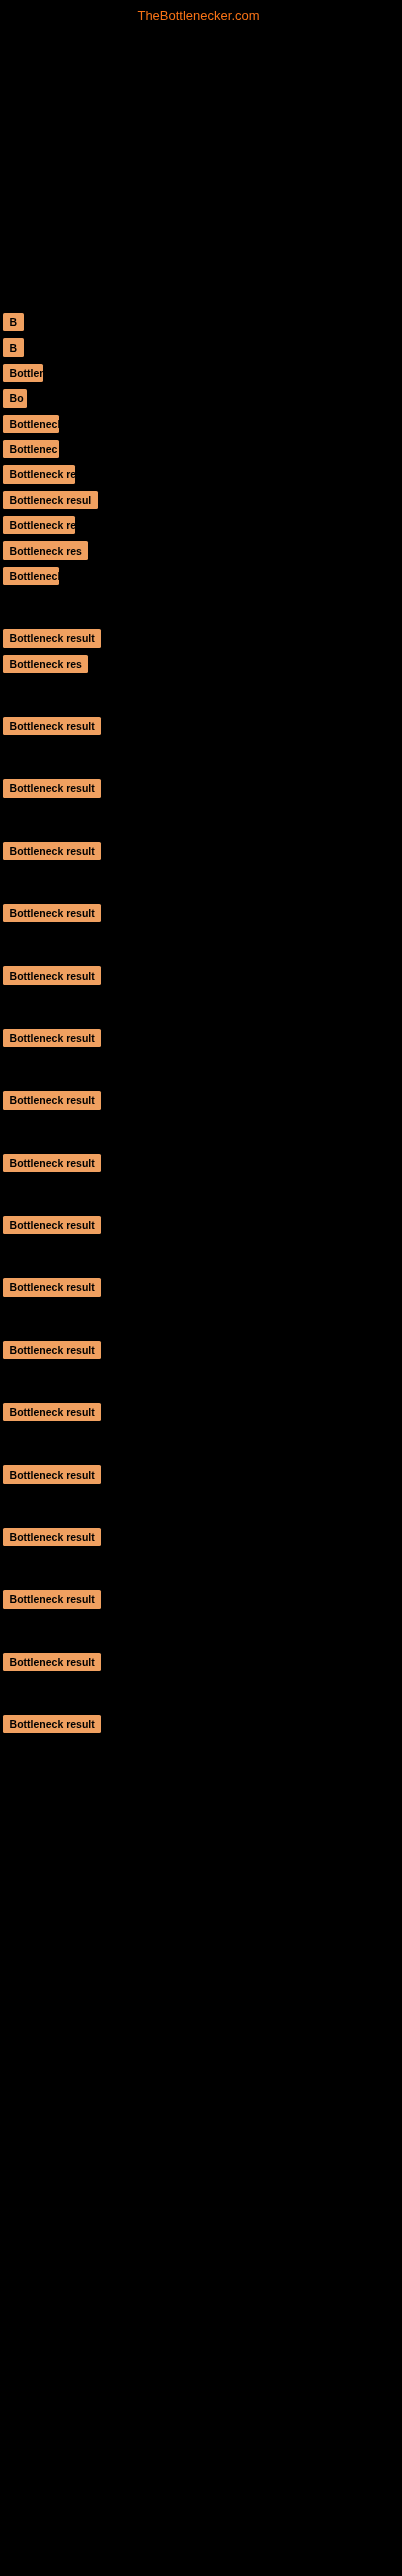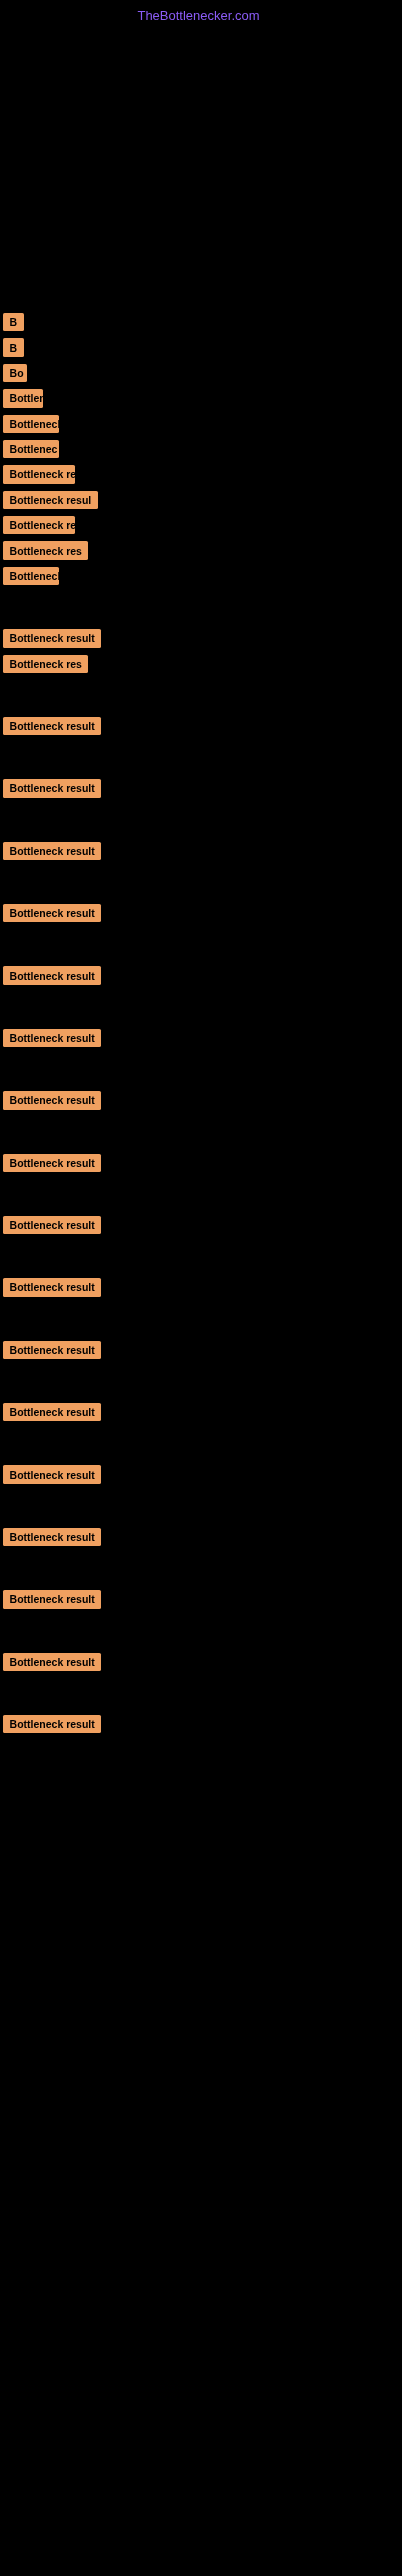--- a/index.html
+++ b/index.html
@@ -10,21 +10,21 @@
 
     body {
       background-color: #000000;
       width: 403px;
       min-height: 2576px;
       font-family: Arial, sans-serif;
       position: relative;
     }
 
     .site-title {
-      color: #8b5cf6;
+      color: #f97316;
       font-size: 13px;
       text-align: center;
       padding: 8px 6px 4px 0;
       font-weight: normal;
     }
 
     .bottleneck-label {
       background-color: #f0a060;
       color: #000000;
       font-size: 10.5px;
@@ -53,22 +53,22 @@
   </style>
 </head>
 <body>
 
 <div class="site-title">TheBottlenecker.com</div>
 
 <div class="items-container">
 
 <div class="item-row"><span class="bottleneck-label label-xs">B</span></div>
     <div class="item-row"><span class="bottleneck-label label-xs">B</span></div>
+    <div class="item-row"><span class="bottleneck-label label-sm">Bottlen</span></div>
     <div class="item-row"><span class="bottleneck-label label-xs">Bo</span></div>
-    <div class="item-row"><span class="bottleneck-label label-sm">Bottlen</span></div>
     <div class="item-row"><span class="bottleneck-label label-md">Bottleneck r</span></div>
     <div class="item-row"><span class="bottleneck-label label-md">Bottlenec</span></div>
     <div class="item-row"><span class="bottleneck-label label-lg">Bottleneck re</span></div>
     <div class="item-row"><span class="bottleneck-label label-xl">Bottleneck resul</span></div>
     <div class="item-row"><span class="bottleneck-label label-lg">Bottleneck re</span></div>
     <div class="item-row"><span class="bottleneck-label label-xl">Bottleneck res</span></div>
     <div class="item-row"><span class="bottleneck-label label-md">Bottleneck</span></div>
     <div class="item-row"><span class="bottleneck-label label-full">Bottleneck result</span></div>
     <div class="item-row"><span class="bottleneck-label label-xl">Bottleneck res</span></div>
     <div class="item-row"><span class="bottleneck-label label-full">Bottleneck result</span></div>

